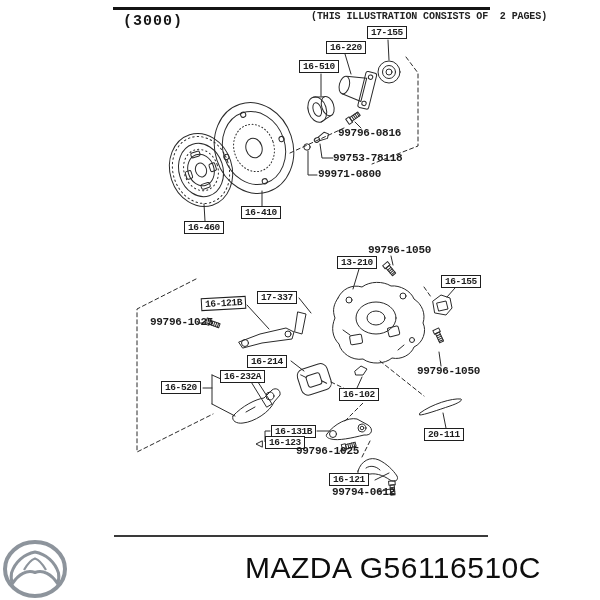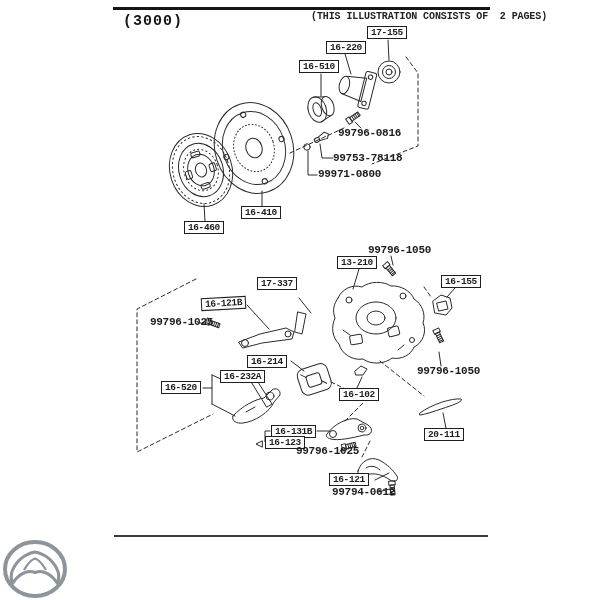--- a/index.html
+++ b/index.html
@@ -198,21 +198,21 @@
     </g>
   </svg>
 
   <div class="code boxed" style="left:299px;top:60px">16-510</div>
   <div class="code boxed" style="left:326px;top:41px">16-220</div>
   <div class="code boxed" style="left:367px;top:26px">17-155</div>
   <div class="code boxed" style="left:241px;top:206px">16-410</div>
   <div class="code boxed" style="left:184px;top:221px">16-460</div>
   <div class="code boxed" style="left:337px;top:256px">13-210</div>
   <div class="code boxed" style="left:441px;top:275px">16-155</div>
-  <div class="code boxed" style="left:257px;top:277px">17-337</div>
+  <div class="code boxed" style="left:257px;top:291px">17-337</div>
   <div class="code boxed" style="left:201px;top:297px;transform:rotate(-3deg)">16-121B</div>
   <div class="code boxed" style="left:247px;top:355px">16-214</div>
   <div class="code boxed" style="left:220px;top:370px">16-232A</div>
   <div class="code boxed" style="left:161px;top:381px">16-520</div>
   <div class="code boxed" style="left:339px;top:388px">16-102</div>
   <div class="code boxed" style="left:271px;top:425px">16-131B</div>
   <div class="code boxed" style="left:265px;top:436px">16-123</div>
   <div class="code boxed" style="left:424px;top:428px">20-111</div>
   <div class="code boxed" style="left:329px;top:473px">16-121</div>
 
@@ -228,14 +228,15 @@
   <div class="rule-bottom"></div>
   <div class="logo-wrap">
     <svg width="66" height="60" viewBox="0 0 66 60">
       <ellipse cx="33" cy="30" rx="30" ry="27" fill="none" stroke="#8d949c" stroke-width="4"></ellipse>
       <path d="M33,13 C22,15 13,23 9.5,34 C8.8,38 9,41 10.5,44.5
                C16.5,35 25,30.5 33,33.5 C41,30.5 49.5,35 55.5,44.5
                C57,41 57.2,38 56.5,34 C53,23 44,15 33,13 Z" fill="none" stroke="#8d949c" stroke-width="3"></path>
       <path d="M22,31 C26,24 30,20.5 33,19.5 C36,20.5 40,24 44,31" fill="none" stroke="#8d949c" stroke-width="2.2"></path>
     </svg>
   </div>
+  <div class="caption">MAZDA G56116510C</div>
 
 </div>
 
 </body></html>

